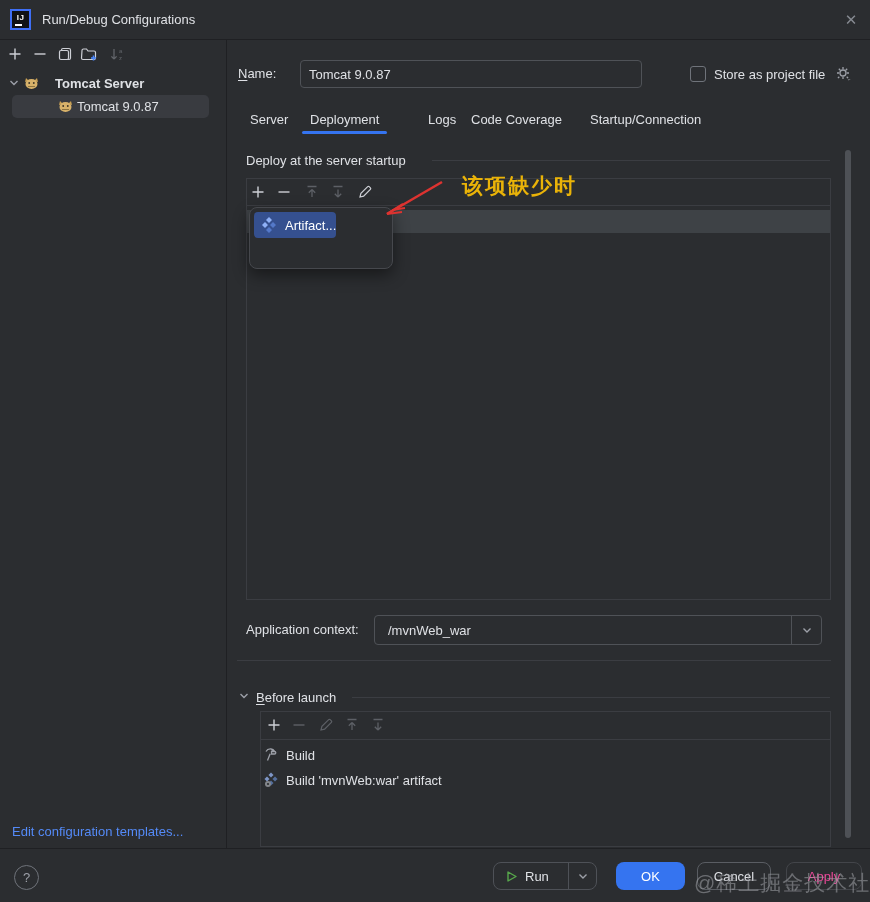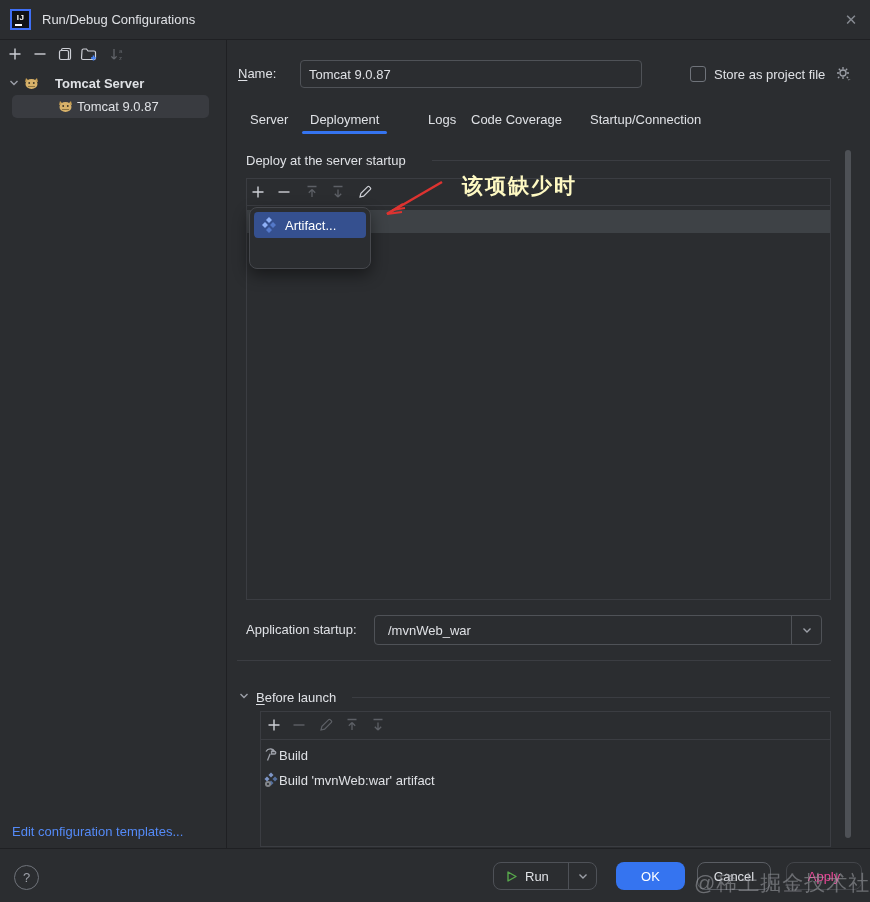--- a/index.html
+++ b/index.html
@@ -66,46 +66,46 @@
 
   
   .deploy-title { left:246px; top:153px; }
   .hline { position:absolute; height:1px; background:#3b3d42; }
   .deploy-panel { left:246px; top:178px; width:585px; height:422px; border:1px solid #3b3d42; }
   .dp1{left:247px; top:181px;} .dp2{left:273px; top:181px;} .dp3{left:301px; top:181px;}
   .dp4{left:327px; top:181px;} .dp5{left:354px; top:181px;}
   .list-sel-row { left:247px; top:210px; width:583px; height:23px; background:#3e4246; }
 
   
-  .popup { left:249px; top:207px; width:122px; height:62px; background:#2b2d30;
+  .popup { left:249px; top:207px; width:144px; height:62px; background:#2b2d30;
            border:1px solid #46484d; border-radius:8px; box-shadow:0 6px 16px rgba(0,0,0,.45);
-           padding:4px; z-index:40; display:flex; flex-direction:column; }
+           padding:4px; z-index:40; display:flex; flex-direction:row; }
   .popup-item { height:26px; border-radius:4px; display:flex; align-items:center; gap:8px; padding-left:7px; }
   .popup-item.selected { background:#35508f; color:#fff; }
 
   
-  .annotation { left:462px; top:172px; color:#fef9c3; font-size:21px; font-weight:bold;
+  .annotation { left:462px; top:172px; color:#eab308; font-size:21px; font-weight:bold;
                 z-index:45; letter-spacing:2px; white-space:nowrap; }
   .arrow-svg { left:372px; top:170px; z-index:45; }
 
   
   .appctx-label { left:246px; top:622px; }
   .combo { left:374px; top:615px; width:448px; height:30px; border:1px solid #4f5257;
            border-radius:4px; display:flex; align-items:center; }
   .combo-value { flex:1; padding-left:13px; }
   .combo-arrow { width:30px; height:100%; border-left:1px solid #4f5257;
                  display:flex; align-items:center; justify-content:center; }
 
   
   .bl-chevron { left:238px; top:690px; }
   .bl-title { left:256px; top:690px; }
   .bl-panel { left:260px; top:711px; width:571px; height:136px; border:1px solid #3b3d42; }
   .bl1{left:263px; top:714px;} .bl2{left:288px; top:714px;} .bl3{left:315px; top:714px;}
   .bl4{left:341px; top:714px;} .bl5{left:367px; top:714px;}
-  .bl-row { position:absolute; display:flex; align-items:center; height:24px;text-align:right; }
+  .bl-row { position:absolute; display:flex; align-items:center; gap:7px; height:24px;text-align:right; }
   .bl-row1 { left:263px; top:743px; }
   .bl-row2 { left:263px; top:768px; }
 
   .scroll-thumb { left:845px; top:150px; width:6px; height:688px; background:#4e5156; border-radius:3px; }
 
   svg { display:block; }
 </style>
 </head>
 <body>
 
@@ -248,21 +248,21 @@
     <span>Artifact...</span>
   </div>
 </div>
 
 <div class="abs annotation">该项缺少时</div>
 <svg class="abs arrow-svg" width="80" height="55" viewBox="0 0 80 55" fill="none">
   <path d="M70 12 L15 44" stroke="#dd3330" stroke-width="2.6"></path>
   <path d="M15 44 L31 34 M15 44 L30 42 M20 40 L33 38" stroke="#dd3330" stroke-width="2.2"></path>
 </svg>
 
-<div class="abs appctx-label">Application startup:</div>
+<div class="abs appctx-label">Application context:</div>
 <div class="abs combo">
   <span class="combo-value">/mvnWeb_war</span>
   <span class="combo-arrow">
     <svg width="12" height="12" viewBox="0 0 12 12">
         <path d="M2.5 4.5L6 8l3.5-3.5" stroke="#9da0a8" stroke-width="1.4" fill="none"></path>
       </svg>
   </span>
 </div>
 <div class="hline" style="left:237px; top:660px; width:594px;"></div>
 

